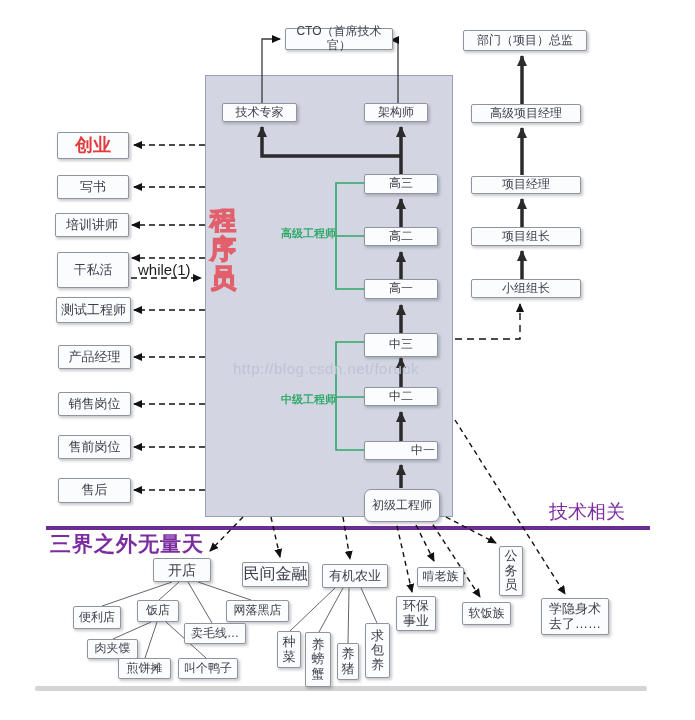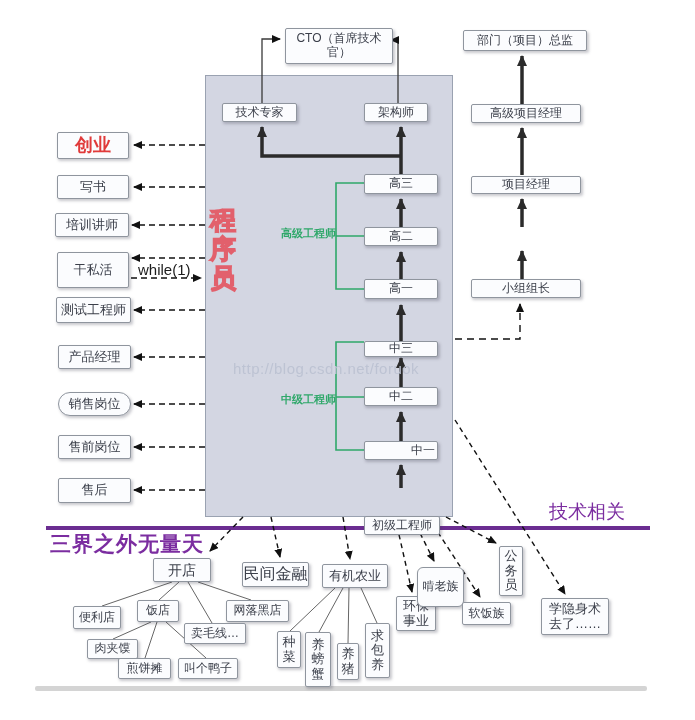--- a/index.html
+++ b/index.html
@@ -87,63 +87,64 @@
     <path d="M412,517 L434,561" stroke="#111" stroke-width="1.4" stroke-dasharray="5 4" fill="none" marker-end="url(#ad)"></path>
     <path d="M428,517 L480,597" stroke="#111" stroke-width="1.4" stroke-dasharray="5 4" fill="none" marker-end="url(#ad)"></path>
     <path d="M446,517 L496,543" stroke="#111" stroke-width="1.4" stroke-dasharray="5 4" fill="none" marker-end="url(#ad)"></path>
     <path d="M455,420 L565,594" stroke="#111" stroke-width="1.4" stroke-dasharray="5 4" fill="none" marker-end="url(#ad)"></path>
 
     <path d="M172,582 L102,606 M179,582 L159,600 M188,582 L212,623 M198,582 L251,600" stroke="#666" stroke-width="1" fill="none"></path>
     <path d="M151,622 L113,639 M157,622 L145,658 M166,622 L206,658" stroke="#666" stroke-width="1" fill="none"></path>
     <path d="M335,588 L290,631 M343,588 L319,632 M349,588 L348,643 M361,588 L377,623" stroke="#666" stroke-width="1" fill="none"></path>
   </svg>
 
-  <div class="node" style="left:285px;top:28px;width:108px;height:36px;text-align:center;">CTO（首席技术官）</div>
+  <div class="node" style="left:285px;top:28px;width:108px;height:22px;text-align:center;">CTO（首席技术官）</div>
   <div class="node" style="left:463px;top:30px;width:124px;height:21px;">部门（项目）总监</div>
 
   <div class="node" style="left:222px;top:103px;width:75px;height:19px;">技术专家</div>
   <div class="node" style="left:364px;top:103px;width:64px;height:19px;">架构师</div>
   <div class="node" style="left:364px;top:174px;width:74px;height:20px;">高三</div>
   <div class="node" style="left:364px;top:227px;width:74px;height:19px;">高二</div>
   <div class="node" style="left:364px;top:279px;width:74px;height:20px;">高一</div>
-  <div class="node" style="left:364px;top:333px;width:74px;height:16px;margin-top:8px;">中三</div>
+  <div class="node" style="left:364px;top:333px;width:74px;height:24px;">中三</div>
   <div class="node" style="left:364px;top:387px;width:74px;height:19px;">中二</div>
   <div class="node" style="left:364px;top:441px;width:74px;height:19px;padding-left:44px;">中一</div>
-  <div class="node" style="left:364px;top:516px;width:76px;height:19px;">初级工程师</div>
+  <div class="node" style="left:364px;top:489px;width:76px;height:33px;border-radius:7px;">初级工程师</div>
 
   <div class="node" style="left:471px;top:104px;width:110px;height:19px;">高级项目经理</div>
   <div class="node" style="left:471px;top:176px;width:110px;height:18px;">项目经理</div>
+  <div class="node" style="left:471px;top:227px;width:110px;height:19px;">项目组长</div>
   <div class="node" style="left:471px;top:279px;width:110px;height:19px;">小组组长</div>
 
   <div class="node leftnode red" style="left:57px;top:132px;width:72px;height:27px;">创业</div>
   <div class="node leftnode" style="left:57px;top:175px;width:72px;height:24px;">写书</div>
   <div class="node leftnode" style="left:55px;top:213px;width:74px;height:24px;">培训讲师</div>
   <div class="node leftnode" style="left:57px;top:252px;width:72px;height:36px;">干私活</div>
   <div class="node leftnode" style="left:56px;top:297px;width:75px;height:26px;">测试工程师</div>
   <div class="node leftnode" style="left:58px;top:345px;width:73px;height:24px;">产品经理</div>
-  <div class="node leftnode" style="left:58px;top:392px;width:73px;height:24px;border-radius:12px;">销售岗位</div>
+  <div class="node leftnode" style="left:58px;top:392px;width:73px;height:24px;">销售岗位</div>
   <div class="node leftnode" style="left:58px;top:435px;width:73px;height:24px;">售前岗位</div>
   <div class="node leftnode" style="left:58px;top:478px;width:73px;height:25px;">售后</div>
 
   <div class="node" style="left:153px;top:558px;width:58px;height:24px;font-size:14px;">开店</div>
   <div class="node" style="left:242px;top:562px;width:67px;height:25px;font-size:16px;">民间金融</div>
   <div class="node" style="left:322px;top:564px;width:66px;height:24px;font-size:13px;">有机农业</div>
   <div class="node" style="left:73px;top:606px;width:48px;height:23px;">便利店</div>
   <div class="node" style="left:137px;top:600px;width:42px;height:22px;text-align:right;">饭店</div>
   <div class="node" style="left:226px;top:600px;width:63px;height:22px;">网落黑店</div>
   <div class="node" style="left:184px;top:623px;width:62px;height:21px;">卖毛线…</div>
   <div class="node" style="left:87px;top:639px;width:51px;height:20px;">肉夹馍</div>
   <div class="node" style="left:118px;top:658px;width:53px;height:21px;">煎饼摊</div>
   <div class="node" style="left:178px;top:658px;width:60px;height:21px;">叫个鸭子</div>
   <div class="node vert" style="left:277px;top:631px;width:24px;height:37px;">种菜</div>
   <div class="node vert" style="left:305px;top:632px;width:26px;height:55px;">养螃蟹</div>
   <div class="node vert" style="left:337px;top:643px;width:22px;height:37px;">养猪</div>
   <div class="node vert" style="left:365px;top:623px;width:25px;height:55px;">求包养</div>
   <div class="node wrap2" style="left:396px;top:596px;width:40px;height:35px;">环保事业</div>
-  <div class="node" style="left:417px;top:567px;width:47px;height:40px;border-radius:6px;">啃老族</div>
+  <div class="node" style="left:417px;top:567px;width:47px;height:20px;">啃老族</div>
   <div class="node" style="left:462px;top:602px;width:49px;height:23px;">软饭族</div>
   <div class="node vert" style="left:499px;top:546px;width:24px;height:50px;">公务员</div>
   <div class="node wrap2" style="left:541px;top:598px;width:68px;height:37px;">学隐身术去了……</div>
 
   <div id="programmer">程序员</div>
   <div class="lbl" id="lbl-senior-eng" style="left:281px;top:226px;">高级工程师</div>
   <div class="lbl" id="lbl-mid-eng" style="left:281px;top:392px;">中级工程师</div>
   <div class="lbl" id="lbl-while">while(1)</div>
   <div class="lbl" id="lbl-beyond">三界之外无量天</div>
   <div class="lbl" id="lbl-tech-related">技术相关</div>

